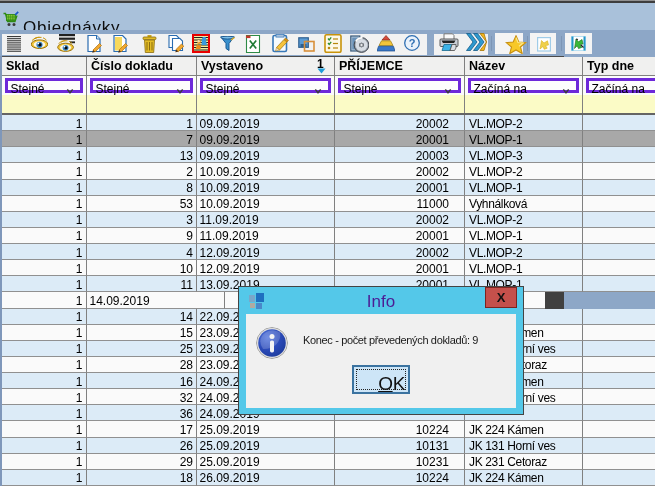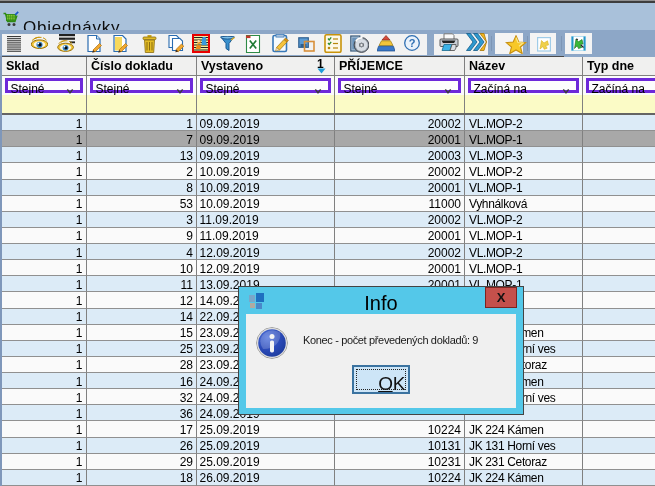--- a/index.html
+++ b/index.html
@@ -28,36 +28,36 @@
 .hrow { height:19px; background:#f0f0ef; border-bottom:1px solid #808080; font-weight:bold; font-size:12.5px; }
 .hrow>div { padding:2px 0 0 4px; }
 .frow { height:19px; background:#fbfbfb; }
 .yrow { height:20px; background:#fbfbc6; border-bottom:2px solid #646464; }
 .dr { font-size:12px; height:16.14px; }
 .dr>div { padding-top:1.5px; border-bottom:1px solid #909090; }
 .c0 { width:85px; } .c1 { width:110px; } .c2 { width:138px; }
 .c3 { width:130px; } .c4 { width:118px; } .c5 { width:72px; border-right:none !important; }
 .dr .c0, .dr .c1, .dr .c3 { text-align:right; }
 .dr .c0 { padding-right:3.5px; } .dr .c1 { padding-right:3px; }
-.dr .c2 { padding-left:2.5px; } .dr .c3 { padding-right:3px; } .dr .c4 { padding-left:4px; letter-spacing:-0.35px; }
+.dr .c2 { padding-left:2.5px; } .dr .c3 { padding-right:15px; } .dr .c4 { padding-left:4px; letter-spacing:-0.35px; }
 .dr.b>div { background:#dcebf7; }
 .dr.w>div { background:#fafafa; }
 .dr.sel>div { background:#a8a8a8; }
 
 
 .combo { position:relative; margin:2px 3px 0 3px; height:15px; border:3px solid #6d28d9; background:#fdfdfd; font-size:12px; padding:0.5px 0 0 2.5px; flex:1; }
 .combo .chev { position:absolute; right:6px; top:6.5px; width:8px; height:7px; }
 .frow>div { padding:0; display:flex; }
 
 
 .sortbadge { position:absolute; left:317px; top:57px; width:10px; height:17px; font-weight:bold; font-size:12px; }
 
 
 .dlg { position:absolute; left:238px; top:286px; width:286px; height:129px; background:#54c8e9; border:1px solid #444; z-index:40; }
-.dlg-title { position:absolute; left:0; top:0; width:100%; height:27px; text-align:center; font-size:20px; color:#000000; padding-top:5px; }
+.dlg-title { position:absolute; left:0; top:0; width:100%; height:27px; text-align:center; font-size:17px; color:#4c1d95; padding-top:5px; }
 .dlg-x { position:absolute; left:246px; top:0px; width:32px; height:21px; background:#c4504b; border:1px solid #7c241f; color:#111; font-weight:bold; font-size:13px; text-align:center; padding-top:2px; }
 .dlg-body { position:absolute; left:7px; top:27px; width:270px; height:94px; background:#f0f0f0; }
 .dlg-text { position:absolute; left:57px; top:20px; font-size:11px; letter-spacing:-0.35px; color:#1a1a1a; white-space:nowrap; }
 .okbtn { position:absolute; left:106px; top:51px; width:58px; height:29px; background:#cde5f7; border:2px solid #3b73a0; }
 .okfocus { position:absolute; left:2px; top:2px; right:2px; bottom:2px; border:1px dotted #222; text-align:right; font-size:19px; letter-spacing:-0.3px; color:#111; padding-top:3px; }
 .okfocus u { text-decoration:underline; }
 </style></head>
 <body>
 <div class="tb-top1"></div>
 <div class="tb-top2"></div>
@@ -357,21 +357,20 @@
 <div class="dr b">
       <div class="c0">1</div>
       <div class="c1">11</div>
       <div class="c2">13.09.2019</div>
       <div class="c3">20001</div>
       <div class="c4">VL.MOP-1</div>
       <div class="c5"></div>
     </div>
 <div class="dr w">
       <div class="c0">1</div>
-      <div class="c1">12</div>
       <div class="c2">14.09.2019</div>
       <div class="c3">20001</div>
       <div class="c4">VL.MOP-1</div>
       <div class="c5"></div>
     </div>
 <div class="dr b">
       <div class="c0">1</div>
       <div class="c1">14</div>
       <div class="c2">22.09.2019</div>
       <div class="c3">20002</div>

